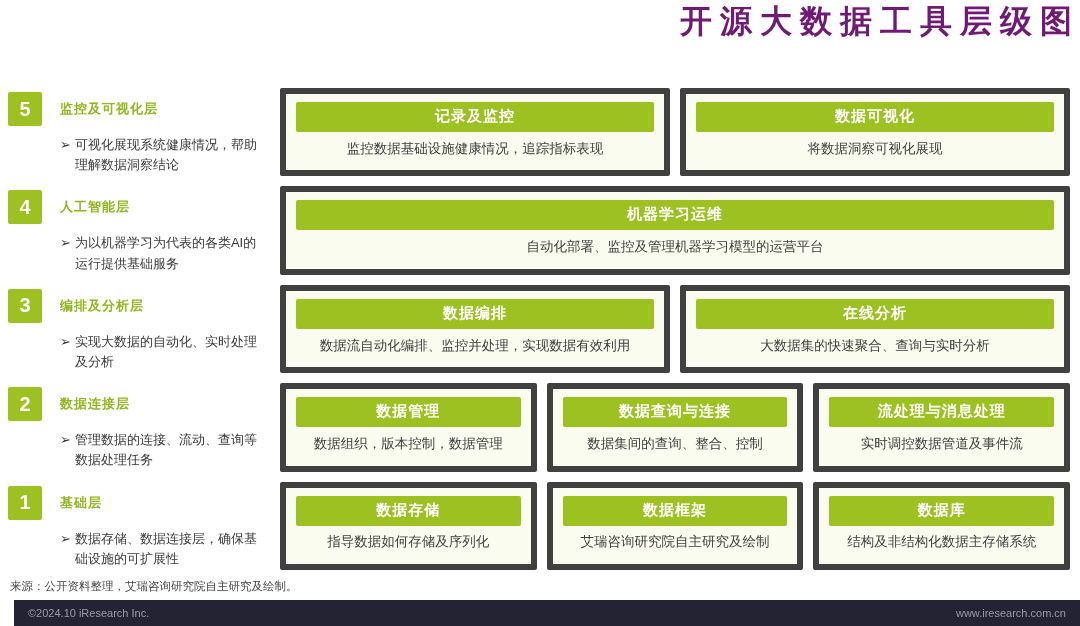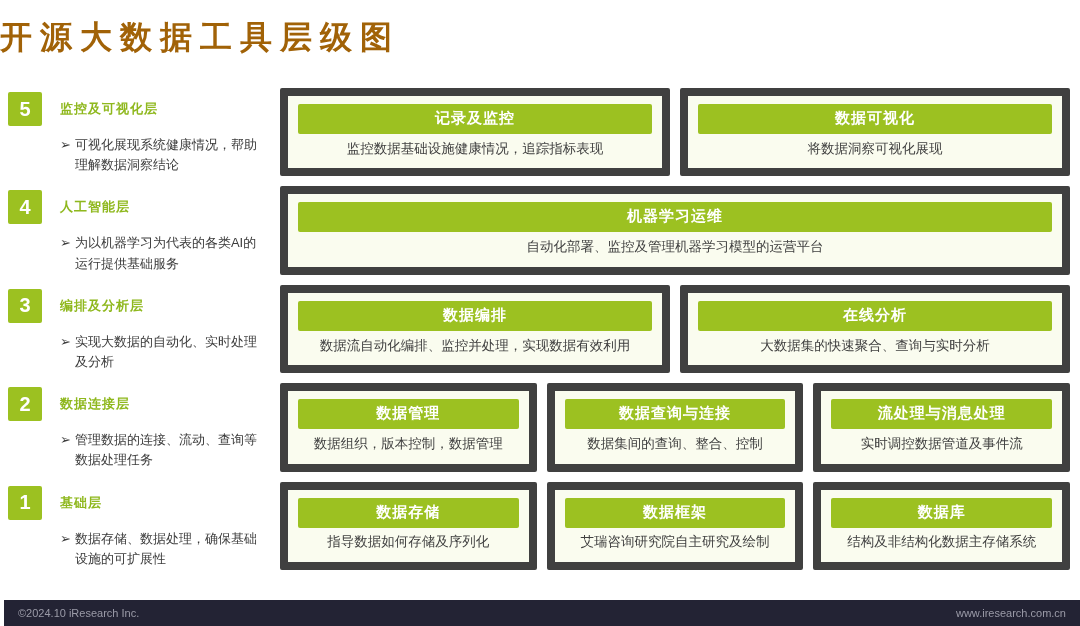--- a/index.html
+++ b/index.html
@@ -7,26 +7,26 @@
   body {
     font-family: "Liberation Sans", "DejaVu Sans", sans-serif;
     background: #ffffff;
     position: relative;
     overflow: hidden;
   }
   .page { position: absolute; inset: 0; }
 
   .title {
     position: absolute;
-    top: 16px; left: 0; right: 0;
-    text-align: left;
+    top: 0; left: 0; right: 0;
+    text-align: right;
     font-size: 32px;
     font-weight: bold;
     letter-spacing: 8px;
-    color: #a16207;
+    color: #701a75;
   }
 
   .content {
     position: absolute;
     top: 88px; left: 8px; right: 10px; bottom: 56px;
     display: flex;
     flex-direction: column;
     gap: 10px;
   }
 
@@ -57,21 +57,21 @@
     display: flex;
     font-size: 13px;
     line-height: 1.55;
     color: #3C3C3C;
   }
   .level-desc .arrow { margin-right: 4px; flex: 0 0 auto; color: #3C3C3C; }
 
   .boxes { flex: 1; display: flex; gap: 10px; min-width: 0; }
   .box {
     flex: 1;
-    border: 8px solid #404040;
+    border: 6px solid #404040;
     background: #FAFCEF;
     border-radius: 2px;
     display: flex;
     flex-direction: column;
     align-items: center;
     padding: 8px 10px 6px 10px;
     min-width: 0;
   }
   .box-header {
     width: 100%;
@@ -98,21 +98,21 @@
   .source {
     position: absolute;
     left: 10px;
     bottom: 32px;
     font-size: 11.5px;
     color: #474747;
   }
 
   .footer {
     position: absolute;
-    left: 4px; right: 0; bottom: 0;
+    left: 14px; right: 0; bottom: 0;
     height: 26px;
     background: #232334;
     display: flex;
     align-items: center;
     justify-content: space-between;
     padding: 0 14px;
   }
   .footer span { font-size: 11px; color: #9B9BA8; }
 </style>
 </head>
@@ -217,40 +217,41 @@
     </div>
 
     <div class="row">
       <div class="left-col">
         <div class="level-head">
           <div class="badge">1</div>
           <div class="level-title">基础层</div>
         </div>
         <div class="level-desc">
           <span class="arrow">➢</span>
-          <span>数据存储、数据处理，确保基础设施的可扩展性</span>
+          <span>数据存储、数据连接层，确保基础设施的可扩展性</span>
         </div>
       </div>
       <div class="boxes">
         <div class="box">
           <div class="box-header">数据存储</div>
           <div class="box-desc">指导数据如何存储及序列化</div>
         </div>
         <div class="box">
           <div class="box-header">数据框架</div>
           <div class="box-desc">艾瑞咨询研究院自主研究及绘制</div>
         </div>
         <div class="box">
           <div class="box-header">数据库</div>
           <div class="box-desc">结构及非结构化数据主存储系统</div>
         </div>
       </div>
     </div>
 
   </div>
 
+  <div class="source">来源：公开资料整理，艾瑞咨询研究院自主研究及绘制。</div>
 
   <div class="footer">
     <span>©2024.10 iResearch Inc.</span>
     <span>www.iresearch.com.cn</span>
   </div>
 
 </div>
 
 </body></html>

